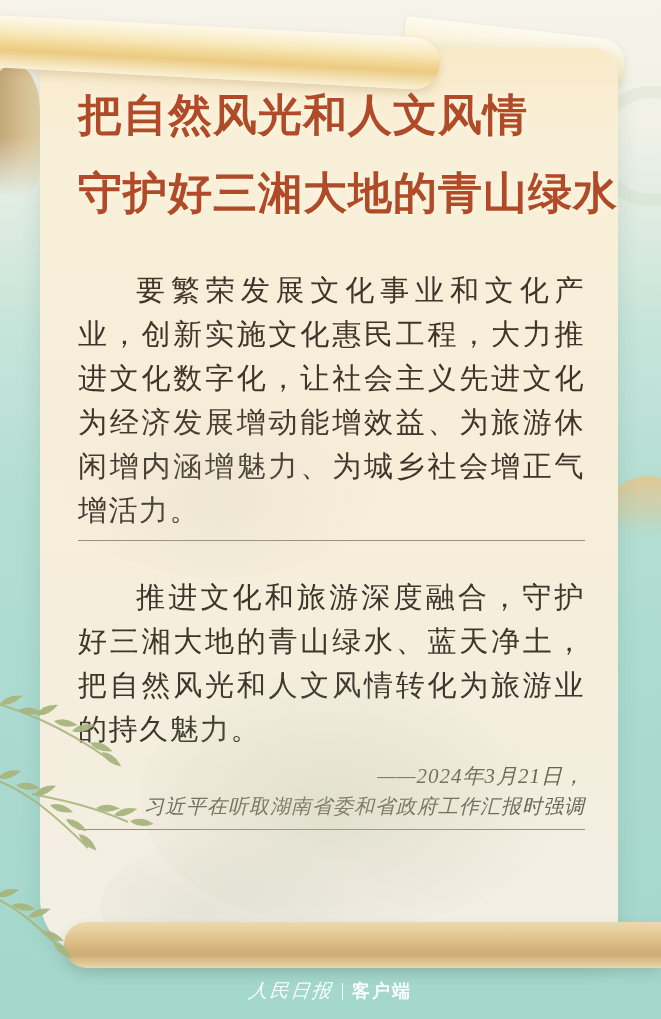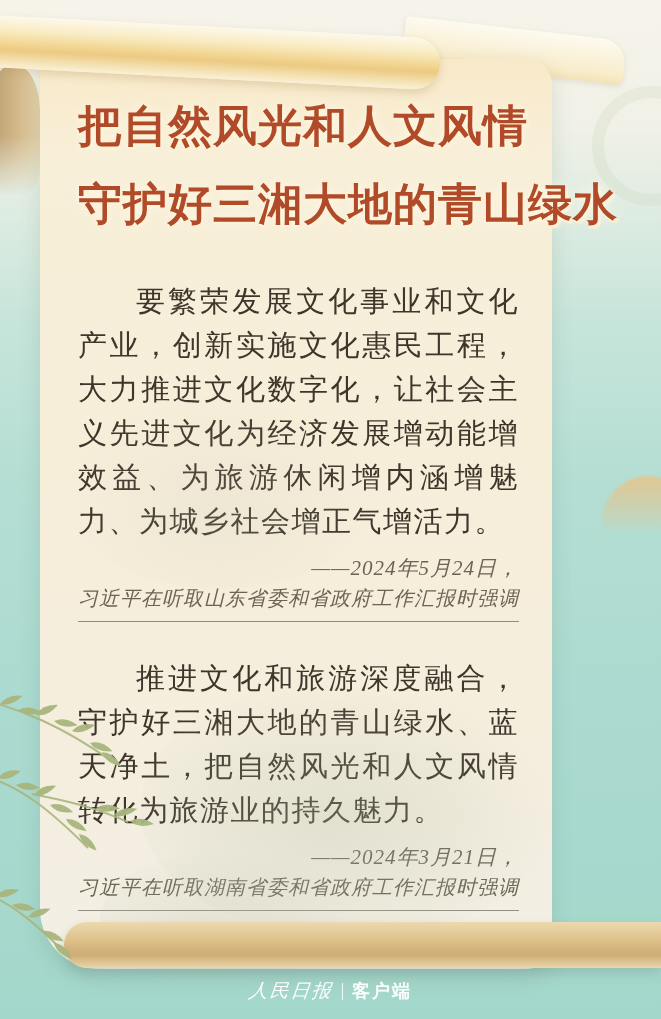--- a/index.html
+++ b/index.html
@@ -31,21 +31,21 @@
   .roll-cap{
     position:absolute;left:-12px;top:64px;width:52px;height:132px;z-index:2;
     background:linear-gradient(90deg,#b79c70 0%,#cdb283 45%,#e6d2a8 100%);
     border-radius:50% 50% 42% 42% / 34% 34% 20% 20%;
     -webkit-mask-image:linear-gradient(180deg,#000 55%,transparent 100%);
     mask-image:linear-gradient(180deg,#000 55%,transparent 100%);
   }
 
   
   .paper{
-    position:absolute;left:40px;top:59px;width:512px;height:910px;z-index:3;
+    position:absolute;left:40px;top:48px;width:578px;height:910px;z-index:3;
     background:linear-gradient(180deg,
       #f9e9c8 0%, #f8efd8 10%, #f7eeda 45%, #f5eede 75%, #f2efe5 100%);
     border-radius:8px 26px 26px 60px;
     box-shadow:0 8px 20px rgba(96,124,112,0.20);
     padding:26px 33px 15px 38px;
   }
   
   .wash{position:absolute;pointer-events:none;border-radius:50%;}
   .wash1{
     left:100px;top:620px;width:420px;height:260px;
@@ -138,24 +138,20 @@
     <div class="wash wash2"></div>
     <div class="wash wash3"></div>
 
     <h1 class="title">
       <div>把自然风光和人文风情</div>
       <div>守护好三湘大地的青山绿水</div>
     </h1>
 
     <section class="quote quote1">
       <p class="qtext">要繁荣发展文化事业和文化产业，创新实施文化惠民工程，大力推进文化数字化，让社会主义先进文化为经济发展增动能增效益、为旅游休闲增内涵增魅力、为城乡社会增正气增活力。</p>
-      <div class="attr">
-        <div class="attr-date">——2024年5月24日，</div>
-        <div class="attr-src">习近平在听取山东省委和省政府工作汇报时强调</div>
-      </div>
       <div class="rule"></div>
     </section>
 
     <section class="quote quote2">
       <p class="qtext">推进文化和旅游深度融合，守护好三湘大地的青山绿水、蓝天净土，把自然风光和人文风情转化为旅游业的持久魅力。</p>
       <div class="attr">
         <div class="attr-date">——2024年3月21日，</div>
         <div class="attr-src">习近平在听取湖南省委和省政府工作汇报时强调</div>
       </div>
       <div class="rule"></div>

